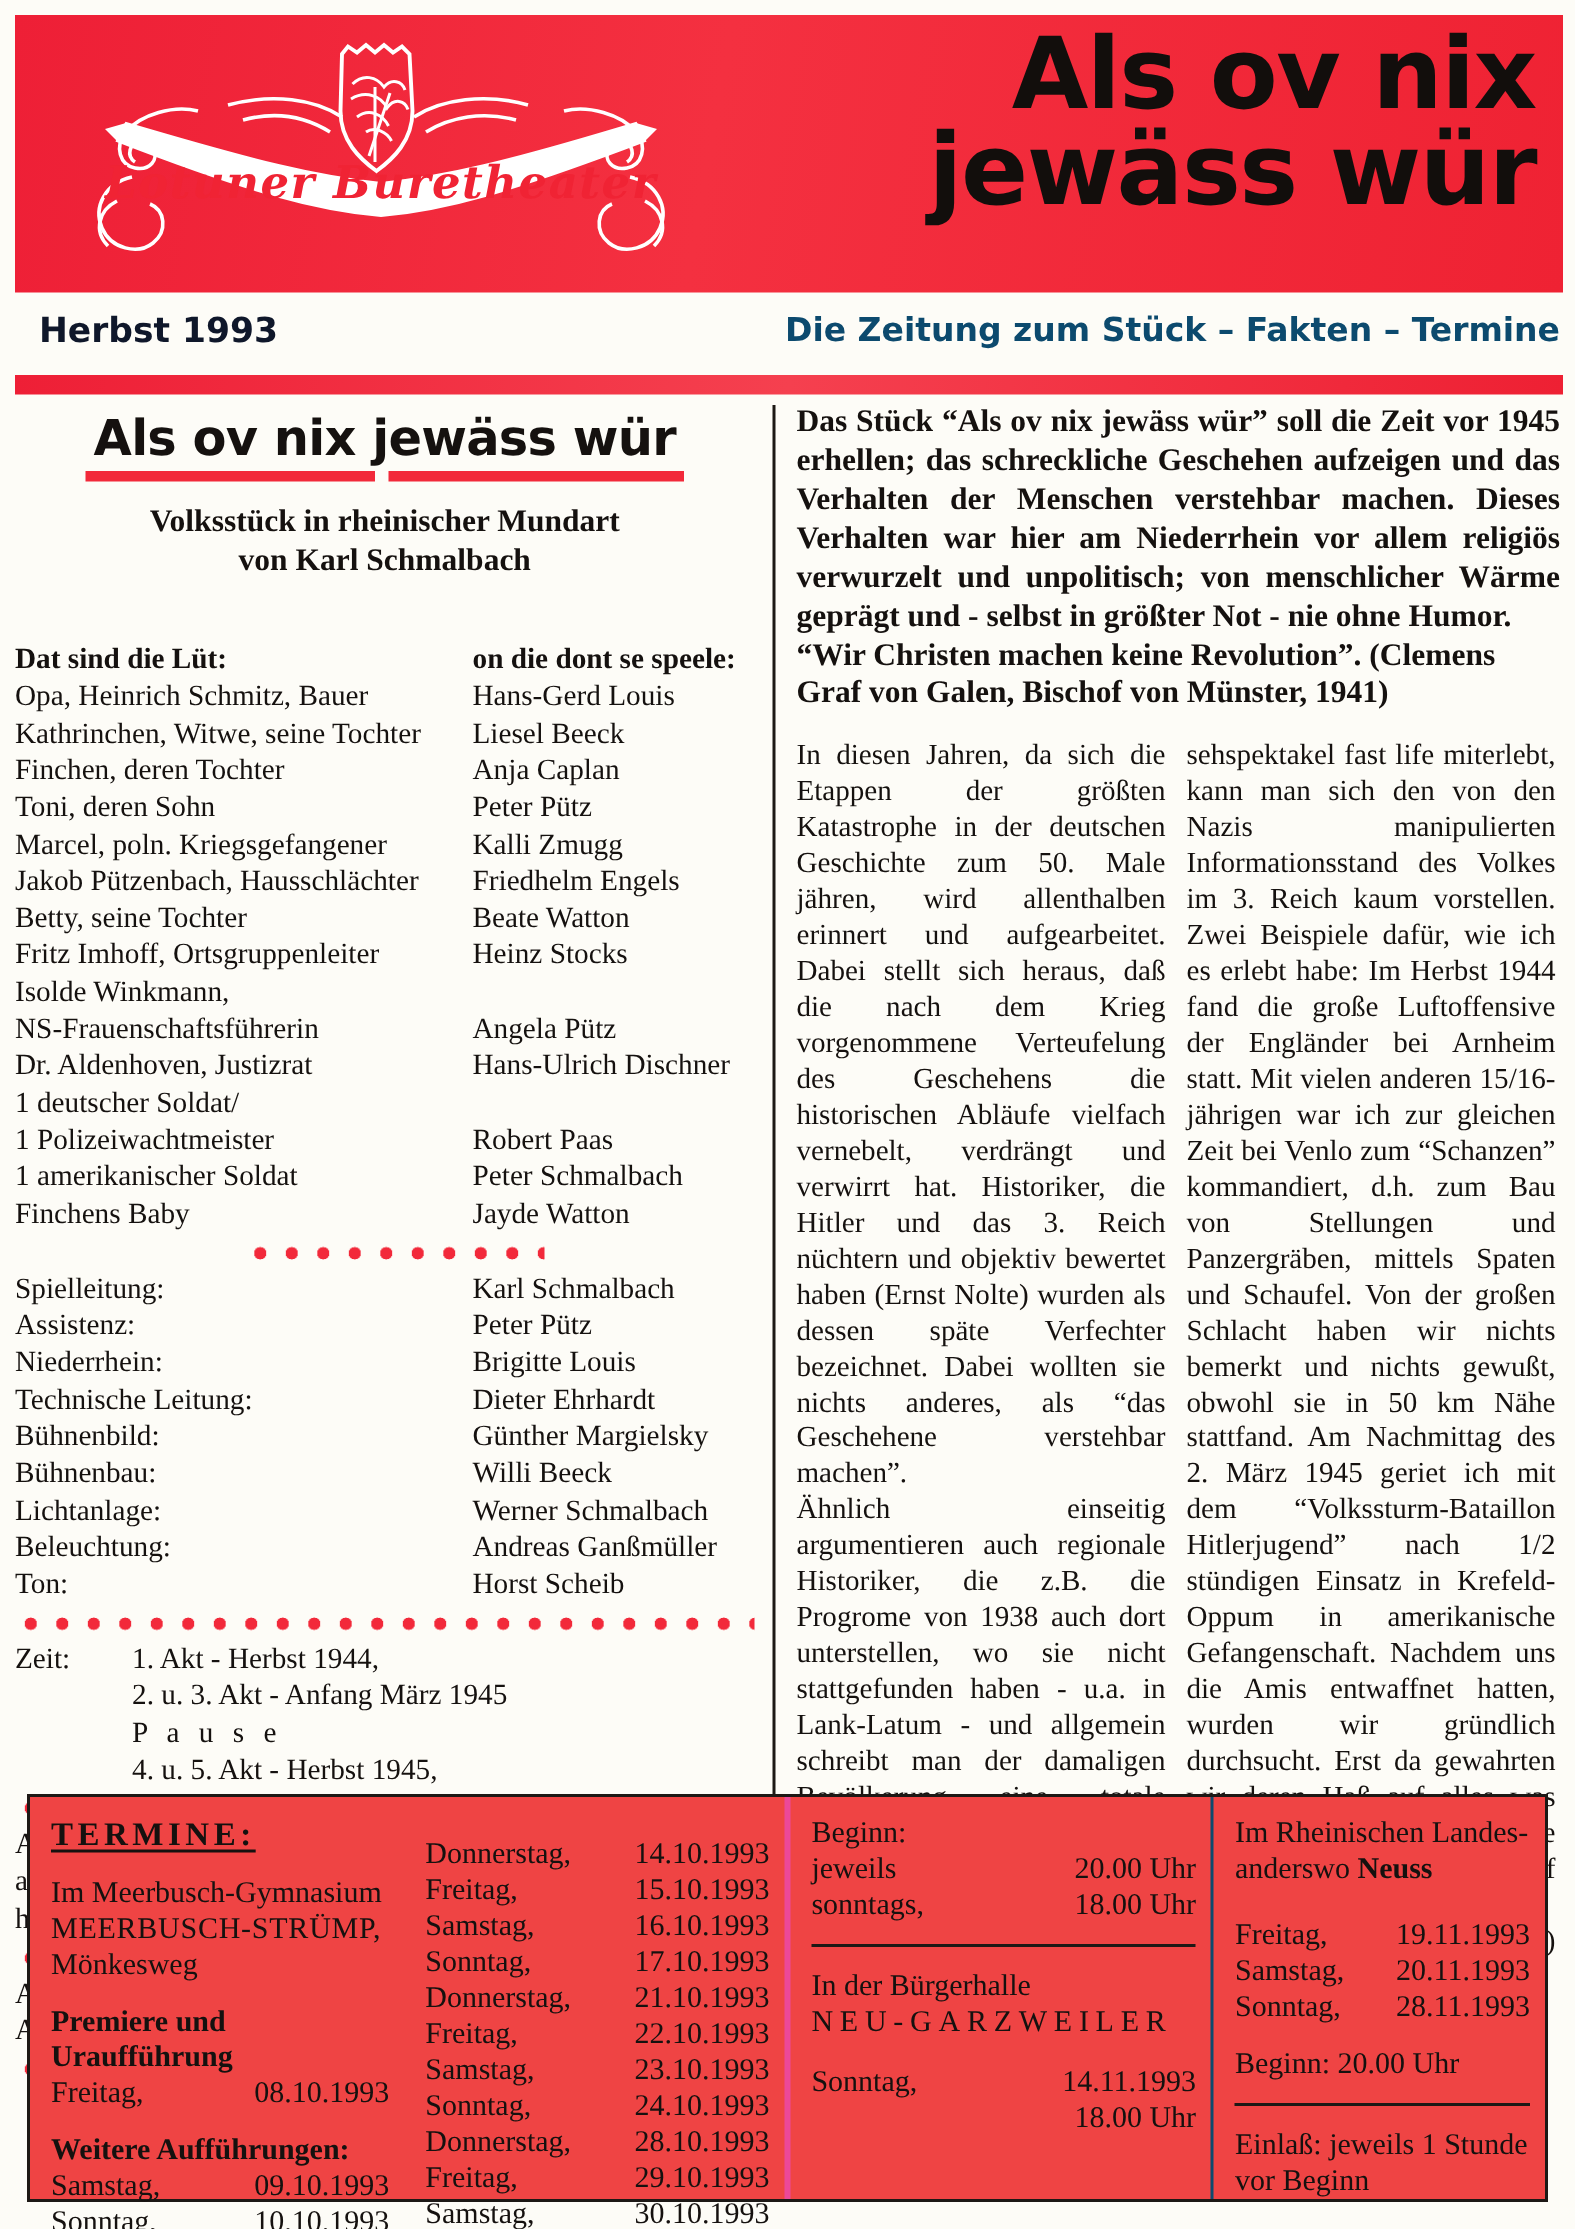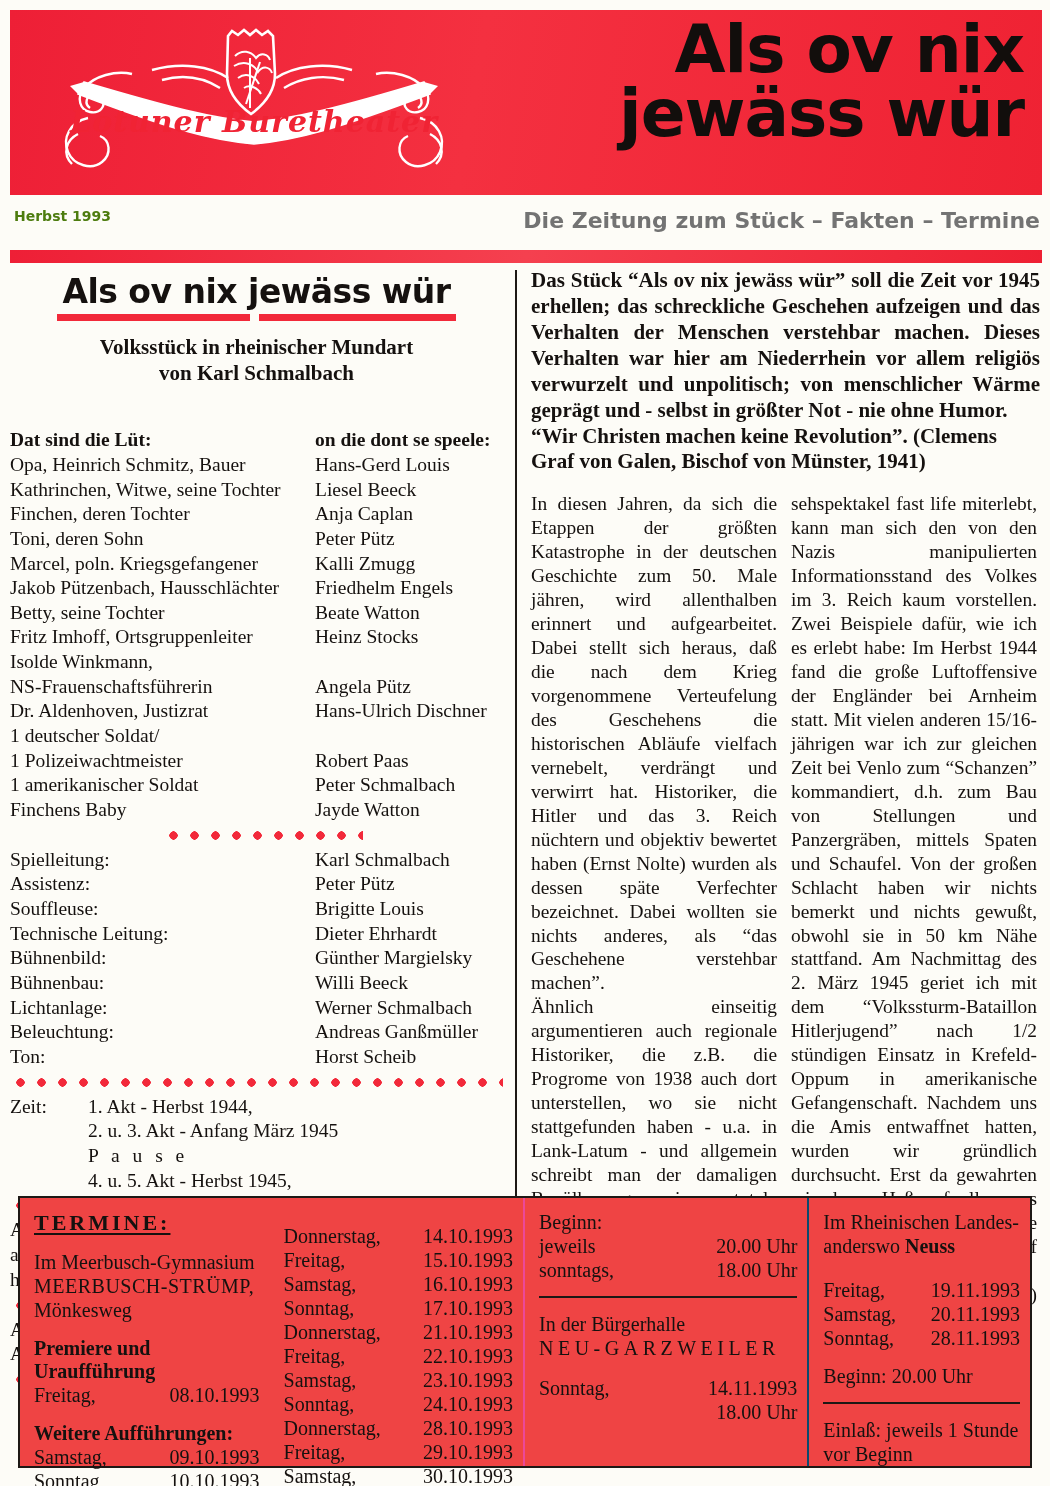--- a/index.html
+++ b/index.html
@@ -47,32 +47,32 @@
   }
   .masthead-title .l2 { display:block; }
 
   
   .subbar {
     position: absolute;
     left: 10px; top: 200px;
     width: 1032px; height: 48px;
   }
   .subbar .issue {
-    position: absolute; left: 4px; top: 8px;
+    position: absolute; left: 16px; top: 8px;
     font-family: "DejaVu Sans", sans-serif;
     font-weight: bold;
-    font-size: 14px;
-    color: #4d7c0f;
+    font-size: 23px;
+    color: #0f172a;
   }
   .subbar .tag {
     position: absolute; right: 2px; top: 8px;
     font-family: "DejaVu Sans", sans-serif;
     font-weight: bold;
     font-size: 22px;
-    color: #737373;
+    color: #0c4a6e;
     white-space: nowrap;
   }
   .redrule {
     position: absolute;
     left: 10px;
     width: 1032px;
     height: 13px;
     background: linear-gradient(95deg,#ee1f36,#f5404f 50%,#ee2033);
   }
   .redrule.r1 { top: 250px; }
@@ -201,21 +201,21 @@
     width: 1014px;
     height: 272px;
     border: 2px solid #1d1815;
     box-sizing: border-box;
     display: flex;
     background: #ef4444;
   }
   .tcell { padding: 12px 10px 8px 14px; box-sizing: border-box; position: relative; }
   .tc1 { width: 258px; }
   .tc2 { width: 262px; }
-  .tc3 { width: 294px; border-left: 2px solid #ec4899; }
+  .tc3 { width: 294px; border-left: 4px solid #ec4899; }
   .tc4 { width: 230px; border-left: 2px solid #0c4a6e; }
 
   .termine-head {
     font-size: 22px;
     font-weight: bold;
     letter-spacing: 3px;
     text-decoration: underline;
     text-underline-offset: 3px;
     margin-bottom: 14px;
   }
@@ -381,21 +381,21 @@
         <div id="crew-rows">
             <div class="crew-row">
               <div class="job">Spielleitung:</div>
               <div class="who">Karl Schmalbach</div>
             </div>
             <div class="crew-row">
               <div class="job">Assistenz:</div>
               <div class="who">Peter Pütz</div>
             </div>
             <div class="crew-row">
-              <div class="job">Souffleuse:</div>
+              <div class="job">Niederrhein:</div>
               <div class="who">Brigitte Louis</div>
             </div>
             <div class="crew-row">
               <div class="job">Technische Leitung:</div>
               <div class="who">Dieter Ehrhardt</div>
             </div>
             <div class="crew-row">
               <div class="job">Bühnenbild:</div>
               <div class="who">Günther Margielsky</div>
             </div>

